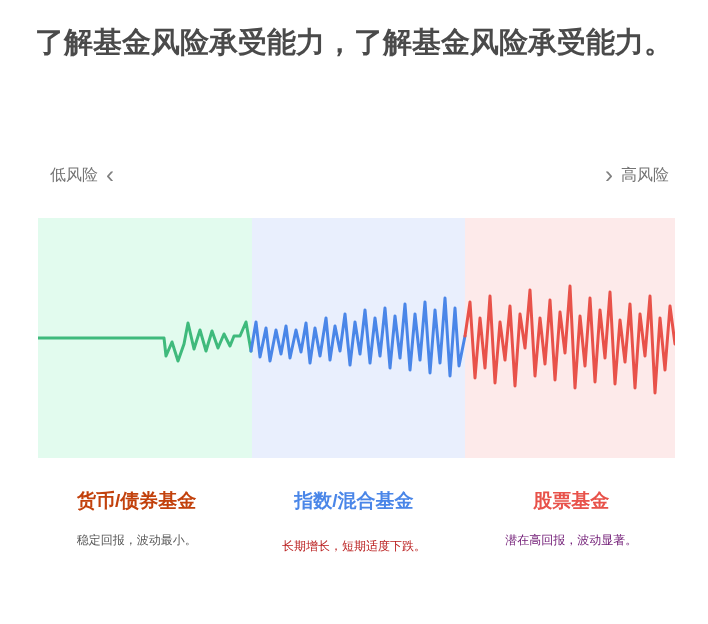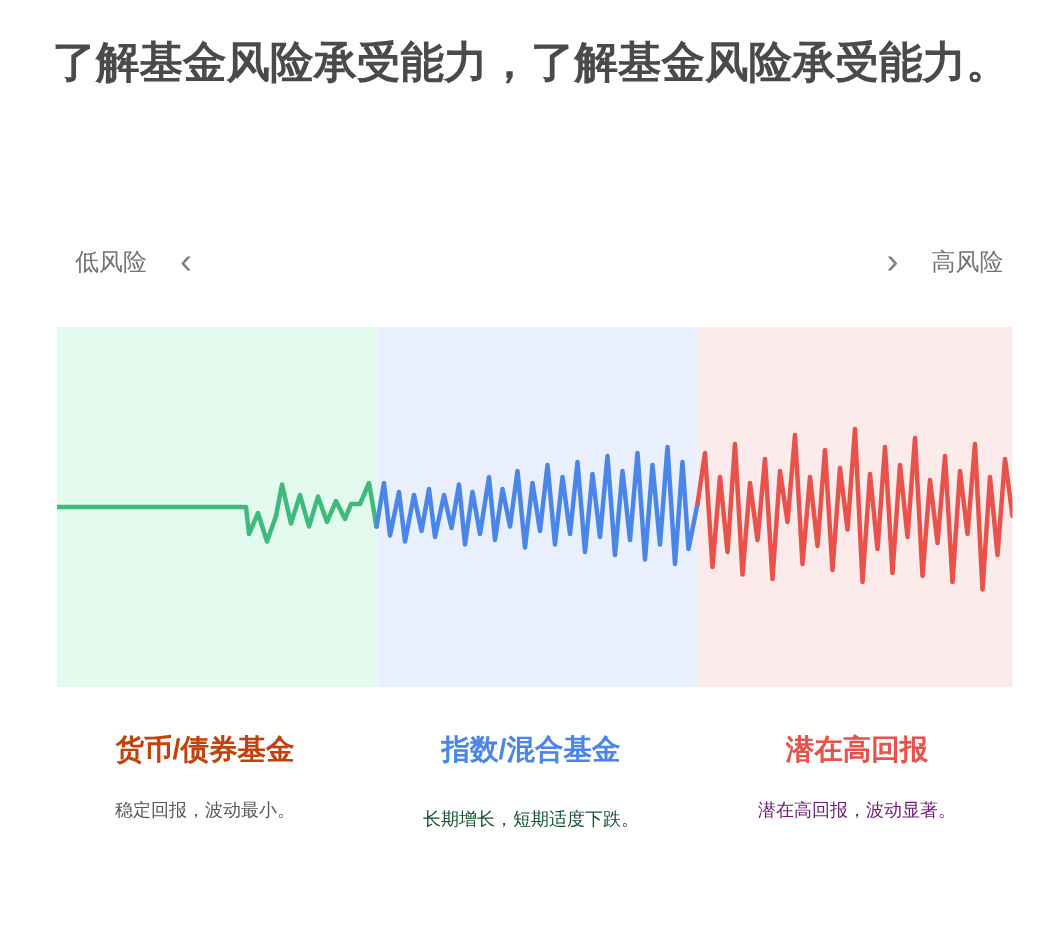--- a/index.html
+++ b/index.html
@@ -44,21 +44,21 @@
     top: 158px;
     width: 637px;
     height: 40px;
   }
   .risk-left, .risk-right {
     position: absolute;
     top: 0;
     display: flex;
     align-items: center;
     height: 34px;
-    gap: 22px;
+    gap: 8px;
   }
   .risk-left { left: 12px; }
   .risk-right { right: 6px; }
   .risk-label {
     font-size: 16px;
     color: #737373;
     white-space: nowrap;
   }
   .chevron {
     font-size: 24px;
@@ -150,21 +150,21 @@
     </svg>
   </div>
 
   <div class="columns">
     <div class="col">
       <div class="col-title" style="color: #c2410c;">货币/债券基金</div>
       <div class="col-desc" style="color: rgb(87, 87, 87);">稳定回报，波动最小。</div>
     </div>
     <div class="col">
       <div class="col-title" style="color: rgb(74, 134, 232);">指数/混合基金</div>
-      <div class="col-desc" style="color: #14532d; margin-top: 20px;">长期增长，短期适度下跌。</div>
+      <div class="col-desc" style="color: #b91c1c; margin-top: 20px;">长期增长，短期适度下跌。</div>
     </div>
     <div class="col">
-      <div class="col-title" style="color: rgb(232, 82, 74);">潜在高回报</div>
+      <div class="col-title" style="color: rgb(232, 82, 74);">股票基金</div>
       <div class="col-desc" style="color: #701a75;">潜在高回报，波动显著。</div>
     </div>
   </div>
 
 </div>
 
 </body></html>

